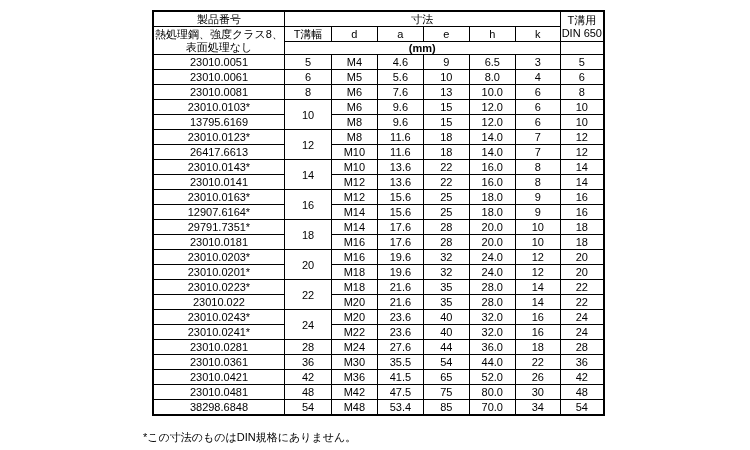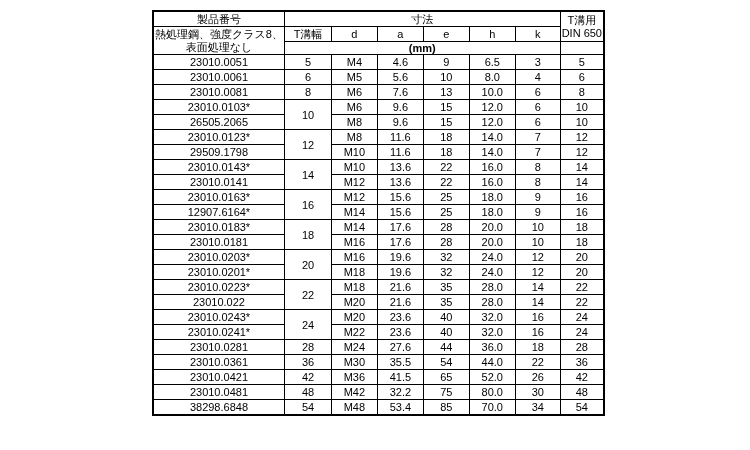--- a/index.html
+++ b/index.html
@@ -134,40 +134,40 @@
           <td>23010.0103*</td>
           <td rowspan="2">10</td>
           <td>M6</td>
           <td>9.6</td>
           <td>15</td>
           <td>12.0</td>
           <td>6</td>
           <td>10</td>
         </tr>
         <tr>
-          <td>26505.2065</td>
+          <td>13795.6169</td>
           <td>M8</td>
           <td>9.6</td>
           <td>15</td>
           <td>12.0</td>
           <td>6</td>
           <td>10</td>
         </tr>
         <tr>
           <td>23010.0123*</td>
           <td rowspan="2">12</td>
           <td>M8</td>
           <td>11.6</td>
           <td>18</td>
           <td>14.0</td>
           <td>7</td>
           <td>12</td>
         </tr>
         <tr>
-          <td>29509.1798</td>
+          <td>26417.6613</td>
           <td>M10</td>
           <td>11.6</td>
           <td>18</td>
           <td>14.0</td>
           <td>7</td>
           <td>12</td>
         </tr>
         <tr>
           <td>23010.0143*</td>
           <td rowspan="2">14</td>
@@ -200,21 +200,21 @@
         <tr>
           <td>12907.6164*</td>
           <td>M14</td>
           <td>15.6</td>
           <td>25</td>
           <td>18.0</td>
           <td>9</td>
           <td>16</td>
         </tr>
         <tr>
-          <td>23010.0183*</td>
+          <td>29791.7351*</td>
           <td rowspan="2">18</td>
           <td>M14</td>
           <td>17.6</td>
           <td>28</td>
           <td>20.0</td>
           <td>10</td>
           <td>18</td>
         </tr>
         <tr>
           <td>23010.0181</td>
@@ -309,33 +309,34 @@
           <td>41.5</td>
           <td>65</td>
           <td>52.0</td>
           <td>26</td>
           <td>42</td>
         </tr>
         <tr>
           <td>23010.0481</td>
           <td>48</td>
           <td>M42</td>
-          <td>32.2</td>
+          <td>47.5</td>
           <td>75</td>
           <td>80.0</td>
           <td>30</td>
           <td>48</td>
         </tr>
         <tr>
           <td>38298.6848</td>
           <td>54</td>
           <td>M48</td>
           <td>53.4</td>
           <td>85</td>
           <td>70.0</td>
           <td>34</td>
           <td>54</td>
         </tr>
       </tbody>
   </table>
 
+  <div class="footnote">*この寸法のものはDIN規格にありません。</div>
 
 </div>
 
 </body></html>

